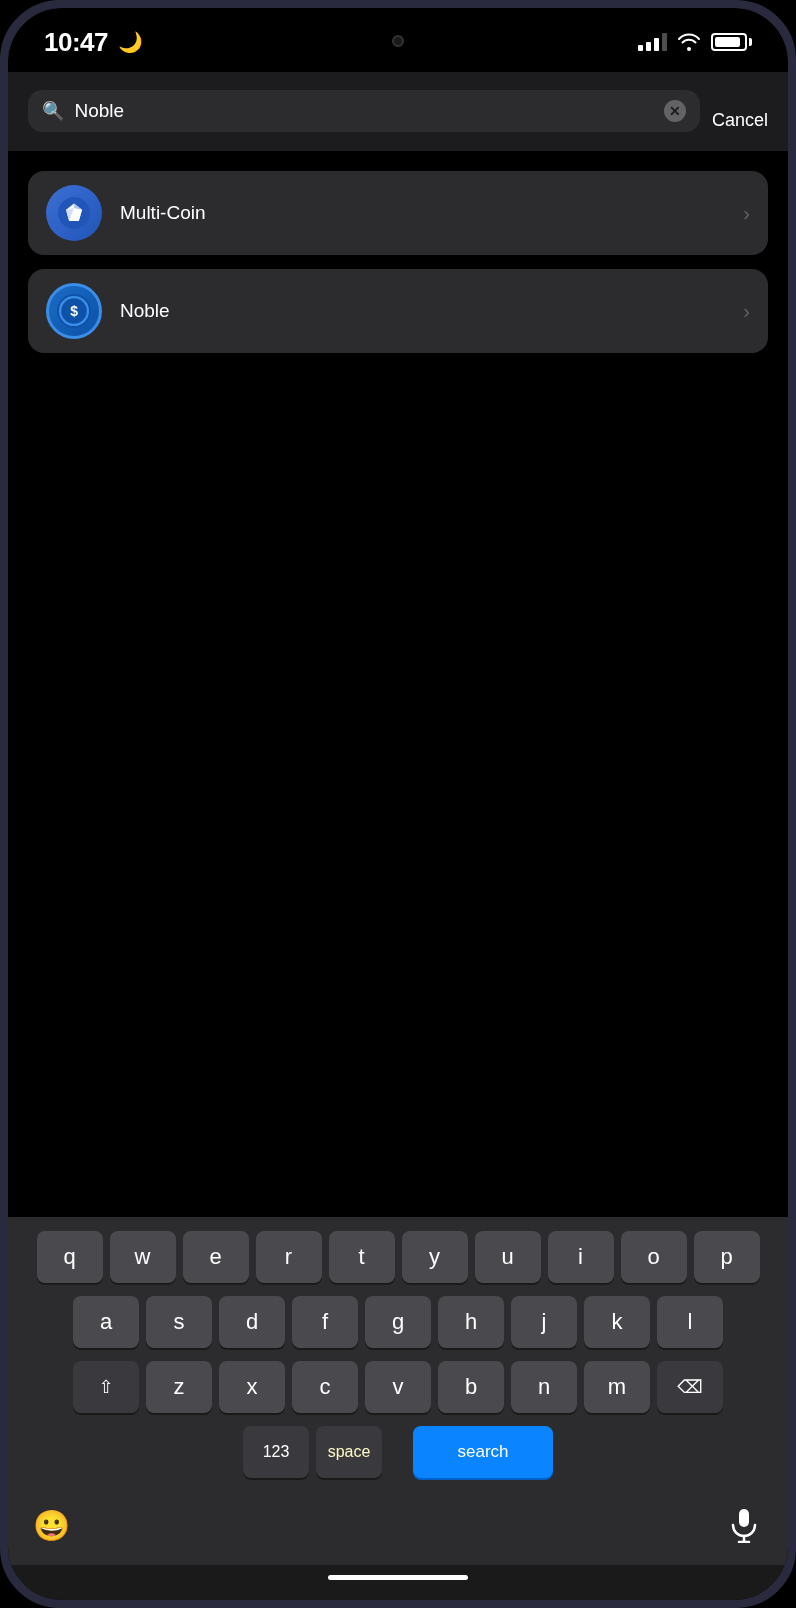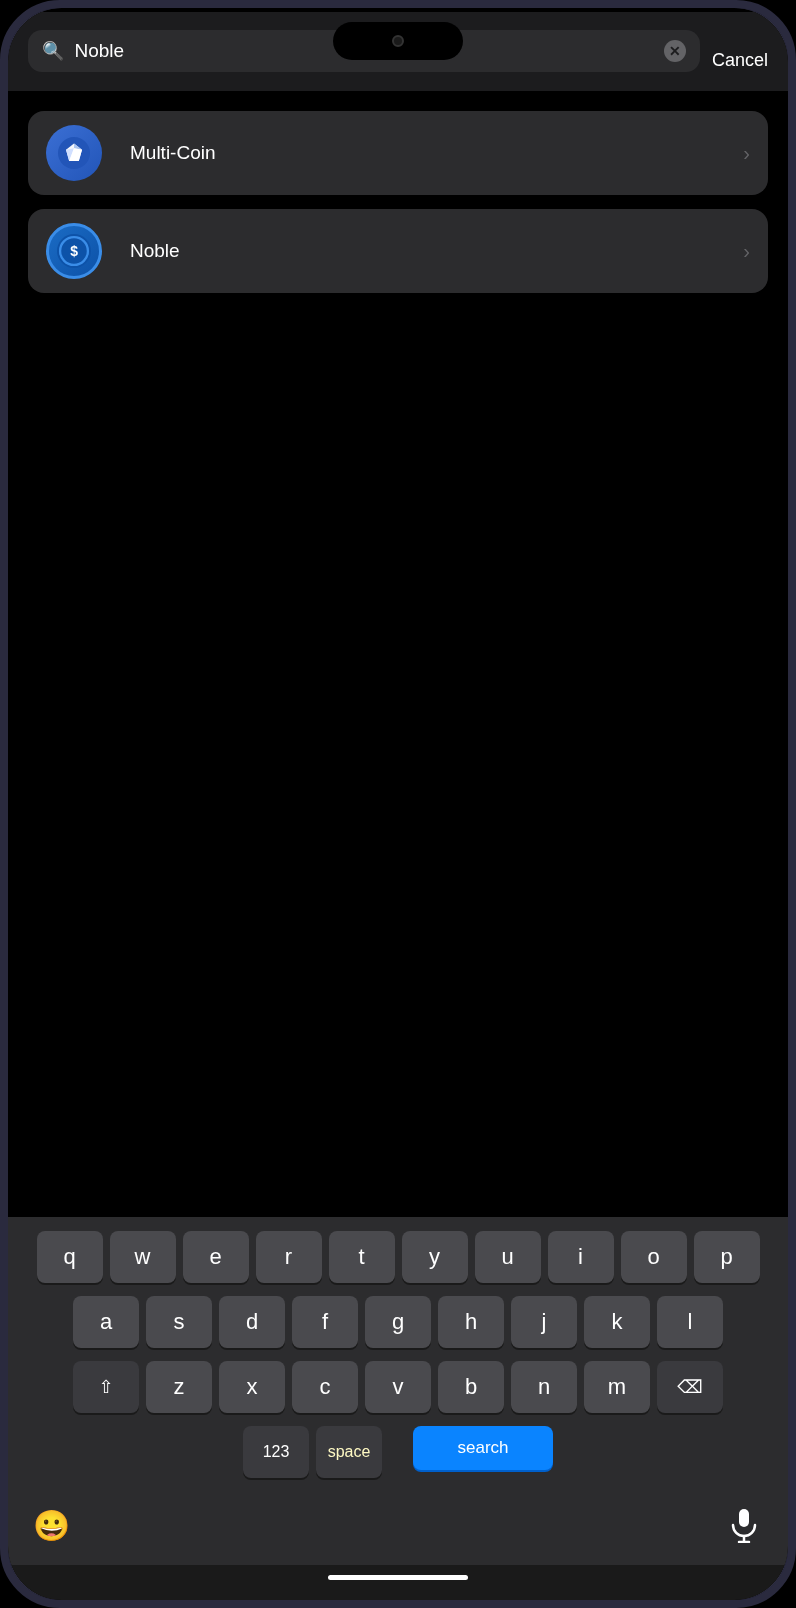--- a/index.html
+++ b/index.html
@@ -249,21 +249,20 @@
       background: linear-gradient(135deg, #1a6bc4, #0d52a8);
       position: relative;
       border: 3px solid #3a8de8;
     }
 
     .result-label {
       flex: 1;
       color: #fff;
       font-size: 19px;
       font-weight: 500;
-      margin-left: 10px;
     }
 
     .result-chevron {
       color: #636366;
       font-size: 20px;
       font-weight: 300;
     }
 
     
     .empty-area {
@@ -340,21 +339,21 @@
       flex: 0 0 140px;
       background: #0a84ff;
       font-size: 17px;
       font-weight: 500;
       color: #fff;
       border-radius: 8px;
       display: flex;
       align-items: center;
       justify-content: center;
       cursor: pointer;
-      height: 44px;
+      height: 52px;
       box-shadow: 0 2px 0 #0060cc;
       margin-left: 24px;
     }
 
     
     .keyboard-bottom {
       display: flex;
       align-items: center;
       justify-content: space-between;
       padding: 10px 20px 16px 20px;
@@ -418,20 +417,45 @@
 </head>
 <body>
 
 <div class="phone-frame">
   <div class="screen">
 
     <div class="dynamic-island">
       <div class="dynamic-island-dot"></div>
     </div>
 
+    <div class="status-bar">
+      <div style="display:flex;align-items:center;gap:6px;">
+        <span class="status-time">10:47</span>
+        <span class="moon-icon">🌙</span>
+      </div>
+      <div class="status-right">
+        <div class="signal-bars">
+          <div class="signal-bar"></div>
+          <div class="signal-bar"></div>
+          <div class="signal-bar"></div>
+          <div class="signal-bar"></div>
+        </div>
+        <svg width="24" height="18" viewBox="0 0 24 18" fill="white">
+          <path d="M12 14a2 2 0 1 1 0 4 2 2 0 0 1 0-4z"></path>
+          <path d="M5.5 9.5a9 9 0 0 1 13 0" stroke="white" stroke-width="2" fill="none" stroke-linecap="round"></path>
+          <path d="M2 6a13.5 13.5 0 0 1 20 0" stroke="white" stroke-width="2" fill="none" stroke-linecap="round"></path>
+        </svg>
+        <div class="battery-icon">
+          <div class="battery-body">
+            <div class="battery-fill"></div>
+          </div>
+          <div class="battery-tip"></div>
+        </div>
+      </div>
+    </div>
 
     <div class="search-area">
       <div class="search-bar">
         <div class="search-input-wrapper">
           <span class="search-icon-inner">🔍</span>
           <span class="search-input-text">Noble</span>
           <div class="search-clear-btn">
             <span>✕</span>
           </div>
         </div>

